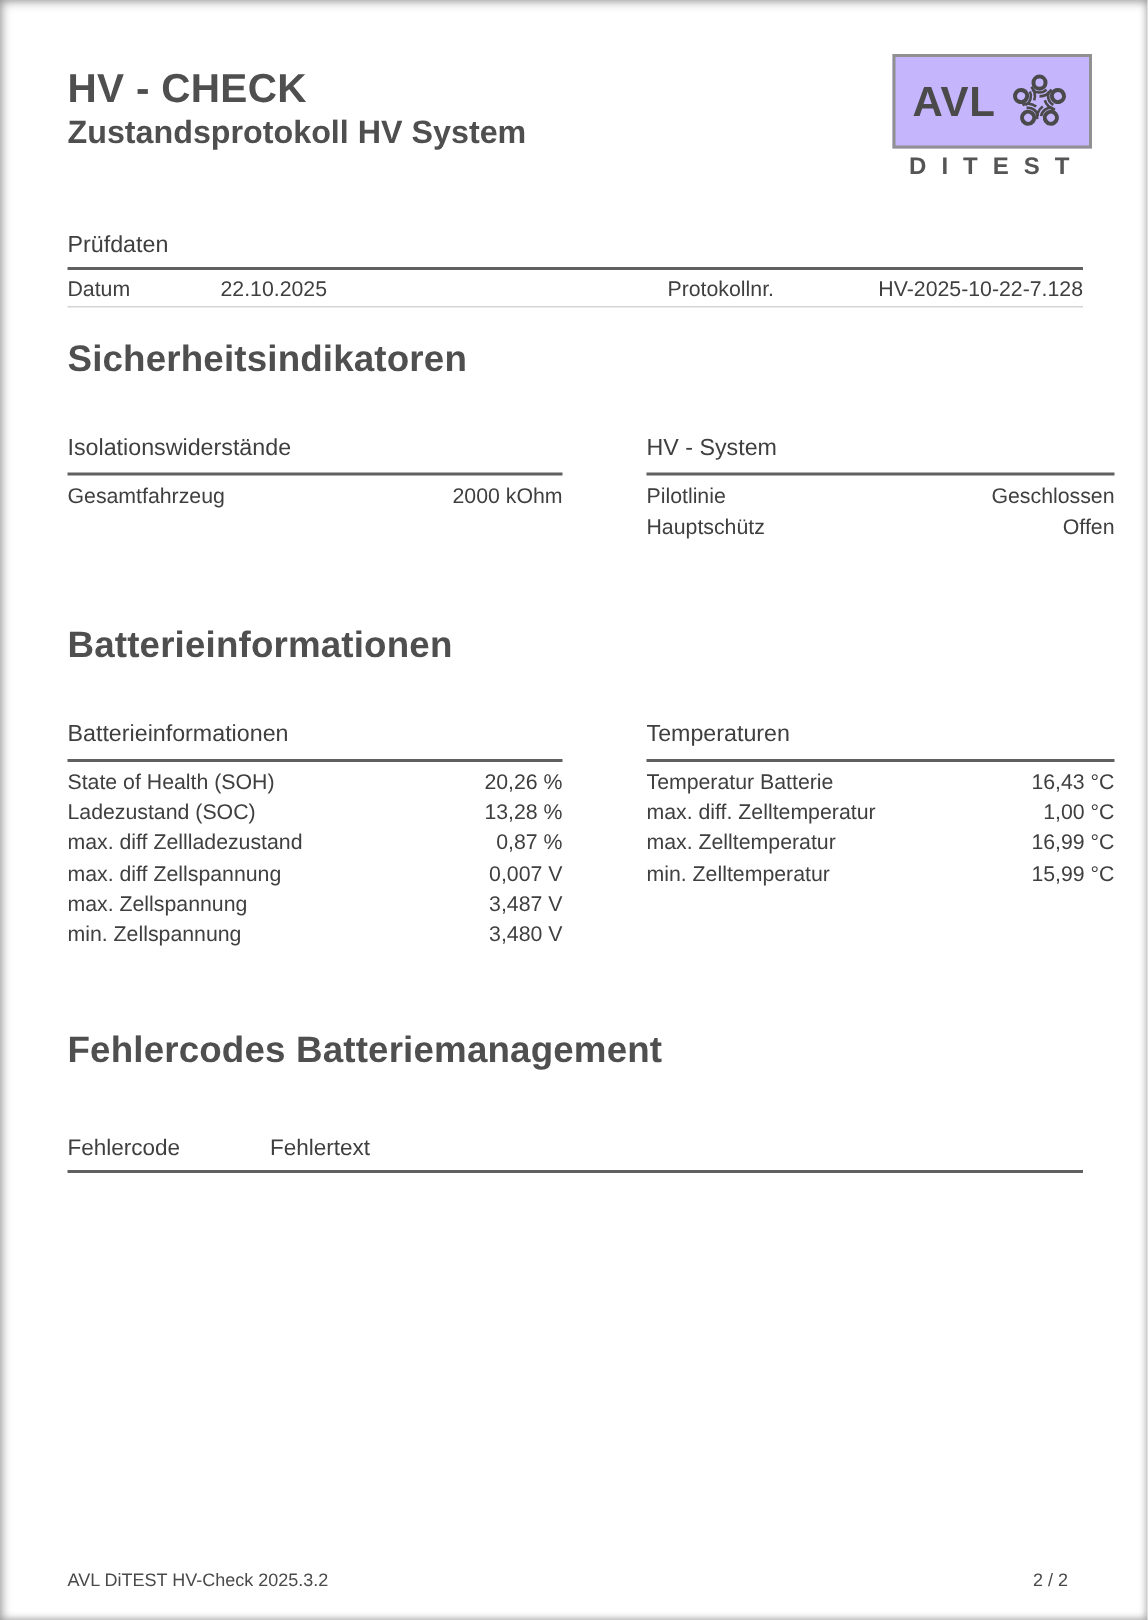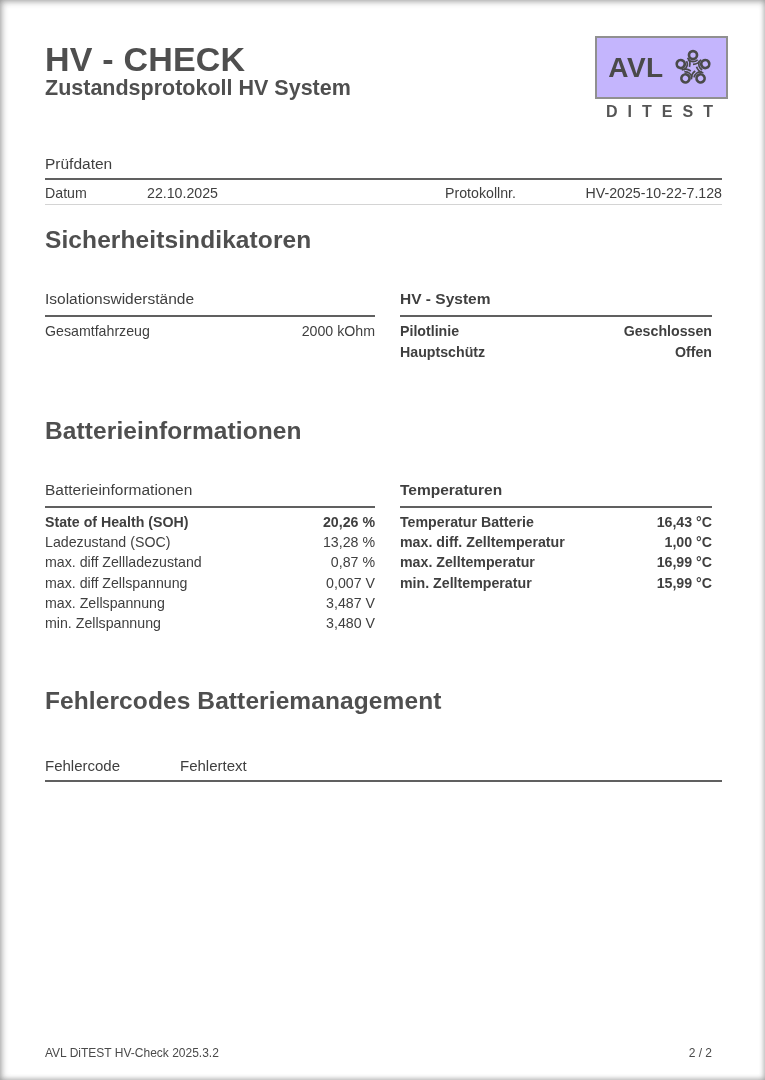--- a/index.html
+++ b/index.html
@@ -16,21 +16,21 @@
   body { font-family:"Liberation Sans","DejaVu Sans",sans-serif; color:var(--body); }
   .page {
     position:relative; width:765px; height:1080px; background:var(--paper);
     overflow:hidden;
     box-shadow: inset 3px 0 6px rgba(0,0,0,.18), inset 0 3px 6px rgba(0,0,0,.16),
                 inset -2px 0 5px rgba(0,0,0,.10), inset 0 -2px 5px rgba(0,0,0,.10);
   }
 
   
   .title-block { position:absolute; left:45px; top:44px; }
-  .title-block h1 { font-size:34px; line-height:31px; font-weight:700; color:var(--heading); letter-spacing:.2px; }
+  .title-block h1 { font-size:27px; line-height:31px; font-weight:700; color:var(--heading); letter-spacing:.2px; }
   .title-block .subtitle { font-size:21.5px; line-height:26px; font-weight:700; color:var(--heading); }
 
   .logo { position:absolute; left:595px; top:36px; width:133px; text-align:center; }
   .logo-box { height:63px; border:2px solid var(--logo_border); display:flex; align-items:center; justify-content:center; gap:7px; background:#c4b5fd; }
   .logo-avl { font-size:28px; font-weight:700; color:var(--logo_ink); letter-spacing:.5px; }
   .logo-pin { display:flex; align-items:center; }
   .logo-ditest { margin-top:4px; font-size:16px; font-weight:700; color:#555; letter-spacing:10px; text-indent:6px; white-space:nowrap; }
 
   
   .rule { position:absolute; left:45px; width:677px; height:2px; background:var(--rule_dark); }
@@ -48,24 +48,24 @@
   
   .h2 { position:absolute; left:45px; font-size:24.5px; font-weight:700; color:var(--heading); letter-spacing:.1px; }
 
   
   .tbl { position:absolute; }
   .tbl .tcaption { font-size:15.5px; padding-bottom:7px; border-bottom:2px solid var(--rule_dark); }
   .tbl .rows { padding-top:4px; }
   .trow { display:flex; justify-content:space-between; font-size:14.2px; line-height:21px; }
   .trow.compact { line-height:20.2px; }
   .trow .tvalue { text-align:right; white-space:nowrap; }
-  .trow.bold { font-weight:700;align-items:center; }
+  .trow.bold { font-weight:400;align-items:center; }
 
   .col-a { left:45px; width:330px; }
-  .col-b { left:400px; width:312px;font-weight:bold; }
+  .col-b { left:431px; width:312px; }
 
   
   .fc-header { position:absolute; left:45px; top:757px; width:677px; display:flex; font-size:15px; }
   .fc-header .c1 { width:135px; }
 
   
   .footer { position:absolute; left:45px; top:1046px; width:667px; display:flex; justify-content:space-between; font-size:12px; color:#4a4a4a; }
 </style>
 </head>
 <body>

